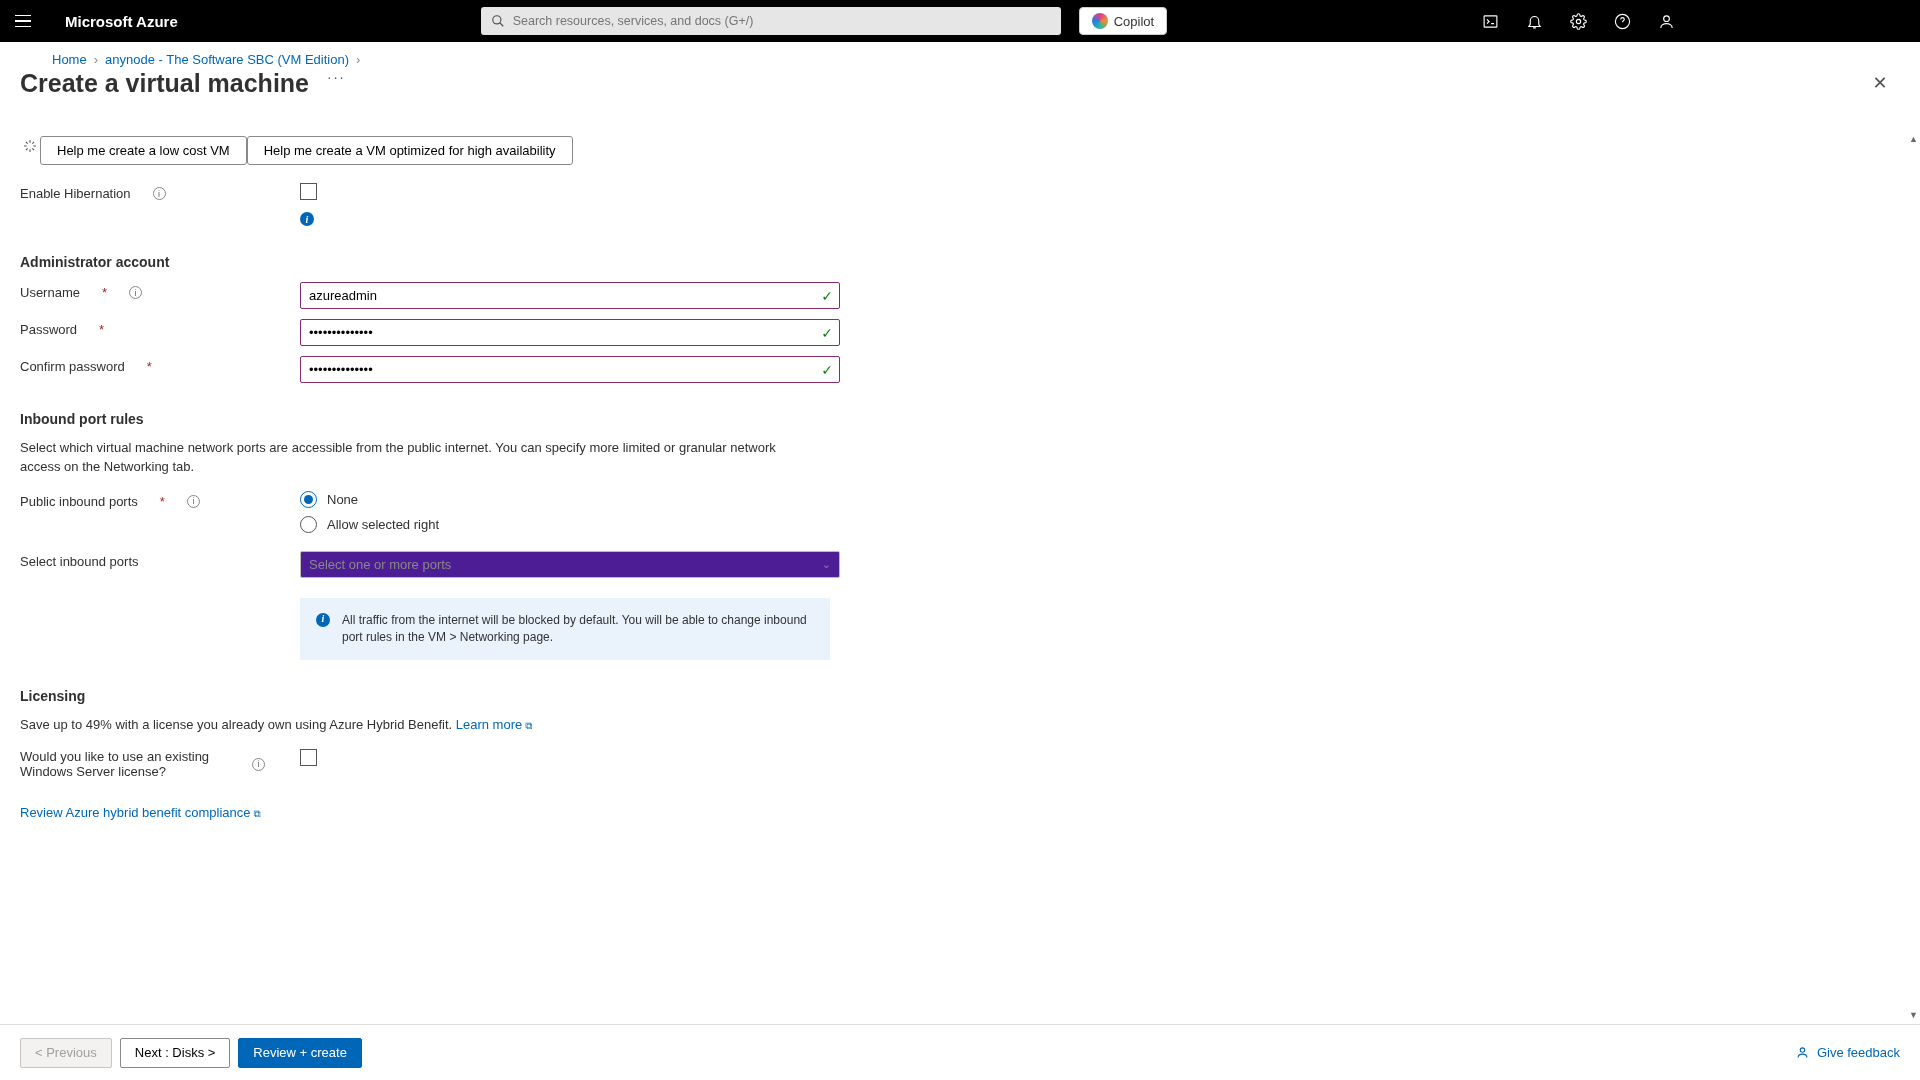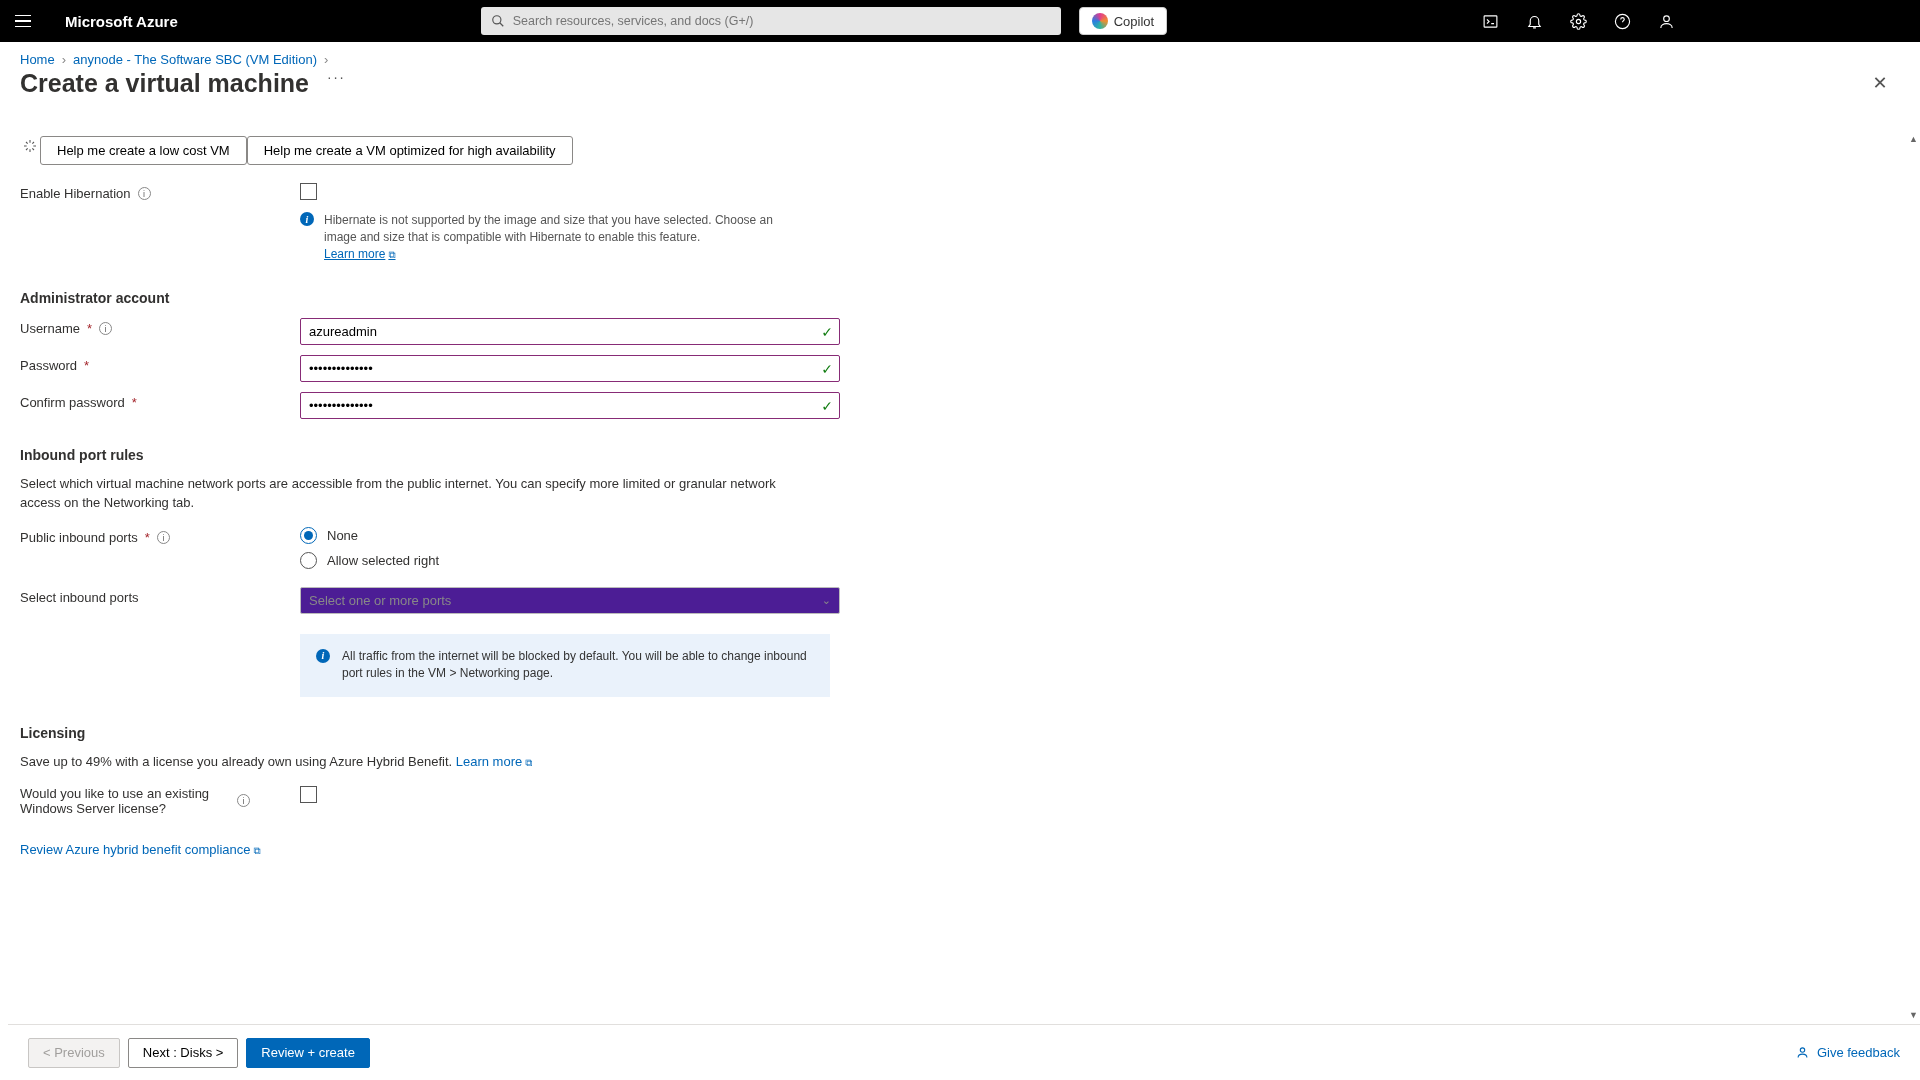--- a/index.html
+++ b/index.html
@@ -16,41 +16,41 @@
   .search svg { flex-shrink: 0; }
   .search input { border: none; background: transparent; outline: none; font-size: 12.5px; color: #555; flex: 1; padding-left: 8px; }
   .copilot-btn { display: flex; align-items: center; gap: 6px; background: #fff; border: 1px solid #ccc; border-radius: 4px; height: 28px; padding: 0 12px; margin-left: 18px; cursor: pointer; font-size: 13px; color: #333; }
   .copilot-logo { width: 16px; height: 16px; border-radius: 50%; background: conic-gradient(#e23b8e, #ef8f2f, #2cb5a0, #2a7de1, #e23b8e); }
   .topbar-icons { display: flex; align-items: center; gap: 4px; margin-left: auto; }
   .topbar-icon { width: 40px; height: 40px; display: flex; align-items: center; justify-content: center; cursor: pointer; color: #fff; }
   .topbar-icon svg { stroke: #fff; fill: none; }
   .topbar-account { width: 220px; height: 40px; }
 
   
-  .breadcrumb { display: flex; align-items: center; padding: 10px 20px 2px 20px; font-size: 13px; }
+  .breadcrumb { display: flex; align-items: center; padding: 10px 20px 2px 20px; font-size: 13px; margin-left: 32px; }
   .breadcrumb a { color: #0067b8; text-decoration: none; cursor: pointer; }
   .breadcrumb .chev { margin: 0 7px; color: #888; }
 
   
   .page-title-row { display: flex; align-items: flex-start; padding: 0 20px 6px 20px; }
   .page-title { font-size: 25px; font-weight: 600; }
   .more-dots { margin-left: 18px; color: #555; font-size: 14px; cursor: pointer; letter-spacing: 1.5px; }
   .close-x { margin-left: auto; margin-right: 6px; width: 28px; height: 28px; display: flex; align-items: center; justify-content: center; cursor: pointer; font-size: 18px; color: #555; }
 
   
   .scroll-body { position: absolute; top: 130px; left: 0; right: 0; bottom: 56px; overflow-y: auto; padding: 0 20px 20px 20px; }
 
   
   .pill-row { display: flex; align-items: flex-start; gap: 0; margin: 6px 0 18px 0; }
   .ai-icon { width: 20px; height: 20px; display:flex; align-items:center; justify-content:center; }
   .pill { border: 1px solid #8a8886; border-radius: 3px; padding: 6px 16px; font-size: 13px; background: #fff; cursor: pointer; }
 
   
   .form-row { display: flex; align-items: flex-start; margin-bottom: 10px; }
-  .form-label { width: 280px; padding-top: 3px; font-size: 13px; color: #323130; display: flex; align-items: center; gap: 7px; flex-wrap: wrap; }
+  .form-label { width: 280px; padding-top: 3px; font-size: 13px; color: #323130; display: flex; align-items: center; gap: 22px; flex-wrap: wrap; }
   .req { color: #a4262c; }
   .info-icon { width: 13px; height: 13px; border: 1px solid #888; border-radius: 50%; display: inline-flex; align-items: center; justify-content: center; font-size: 9px; color: #666; cursor: help; }
   .form-control { width: 540px; }
 
   .checkbox { width: 17px; height: 17px; border: 1px solid #555; background: #fff; cursor: pointer; }
 
   .inline-info { display: flex; gap: 10px; margin-top: 2px; }
   .inline-info .icon-col { width: 14px; }
   .info-circle { width: 14px; height: 14px; background: #0067b8; border-radius: 50%; color: #fff; display: flex; align-items: center; justify-content: center; font-size: 10px; font-style: italic; font-family: Georgia, serif; font-weight: bold; }
   .inline-info .text-col { font-size: 12px; color: #555; max-width: 480px; line-height: 1.4; }
@@ -74,21 +74,21 @@
 
   .callout { display: flex; gap: 12px; background: #eaf2fb; padding: 14px 16px; width: 530px; margin-top: 20px; font-size: 12px; color: #333; line-height: 1.45; }
   .callout .info-circle { flex-shrink: 0; margin-top: 1px; }
 
   .link { color: #0067b8; text-decoration: none; cursor: pointer; }
   .ext-icon { font-size: 10px; color: #0067b8; margin-left: 3px; }
 
   .compliance-link { margin-top: 16px; display: inline-block; }
 
   
-  .footer { position: absolute; bottom: 0; left: 8px; right: 0; height: 56px; border-top: 1px solid #e1dfdd; display: flex; align-items: center; padding: 0 20px; background: #fff; }
+  .footer { position: absolute; bottom: 0; left: 0; right: 0; height: 56px; border-top: 1px solid #e1dfdd; display: flex; align-items: center; padding: 0 20px; background: #fff; }
   .btn { height: 30px; padding: 0 14px; font-size: 13px; border-radius: 2px; cursor: pointer; border: 1px solid #8a8886; background: #fff; margin-right: 8px; }
   .btn.disabled { color: #a19f9d; border-color: #c8c6c4; background: #f3f2f1; cursor: default; }
   .btn.primary { background: #0067b8; color: #fff; border-color: #0067b8; }
   .feedback { margin-left: auto; display: flex; align-items: center; gap: 7px; color: #0067b8; cursor: pointer; font-size: 13px; }
 
   
   .scroll-marker-top, .scroll-marker-bottom { position: absolute; right: 2px; font-size: 9px; color: #666; }
   .scroll-marker-top { top: 134px; }
   .scroll-marker-bottom { bottom: 60px; }
 
@@ -183,24 +183,20 @@
     <div class="form-label">
       <span>Enable Hibernation</span>
       <span class="info-icon">i</span>
     </div>
     <div class="form-control">
       <div class="checkbox"></div>
       <div class="inline-info" style="margin-top:12px;">
         <div class="icon-col">
             <div class="info-circle">i</div>
           </div>
-        <div class="text-col">
-          <span>Hibernate is not supported by the image and size that you have selected. Choose an image and size that is compatible with Hibernate to enable this feature.</span><br>
-          <a href="#"><span>Learn more</span><span class="ext-icon">⧉</span></a>
-        </div>
       </div>
     </div>
   </div>
 
   
   <div class="section-heading">Administrator account</div>
 
   <div class="form-row">
     <div class="form-label">
       <span>Username</span>

